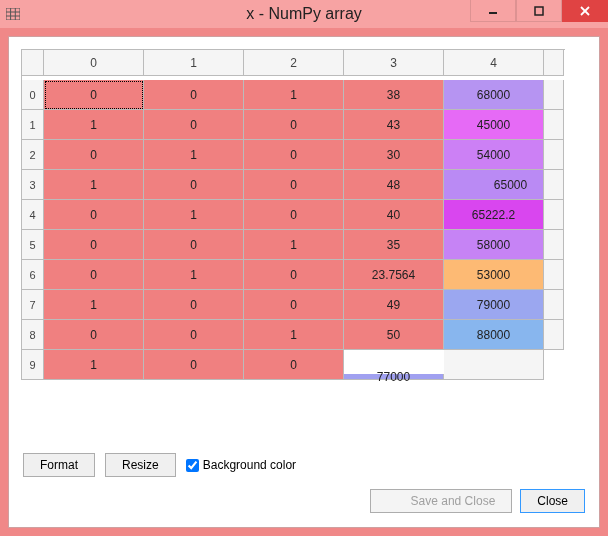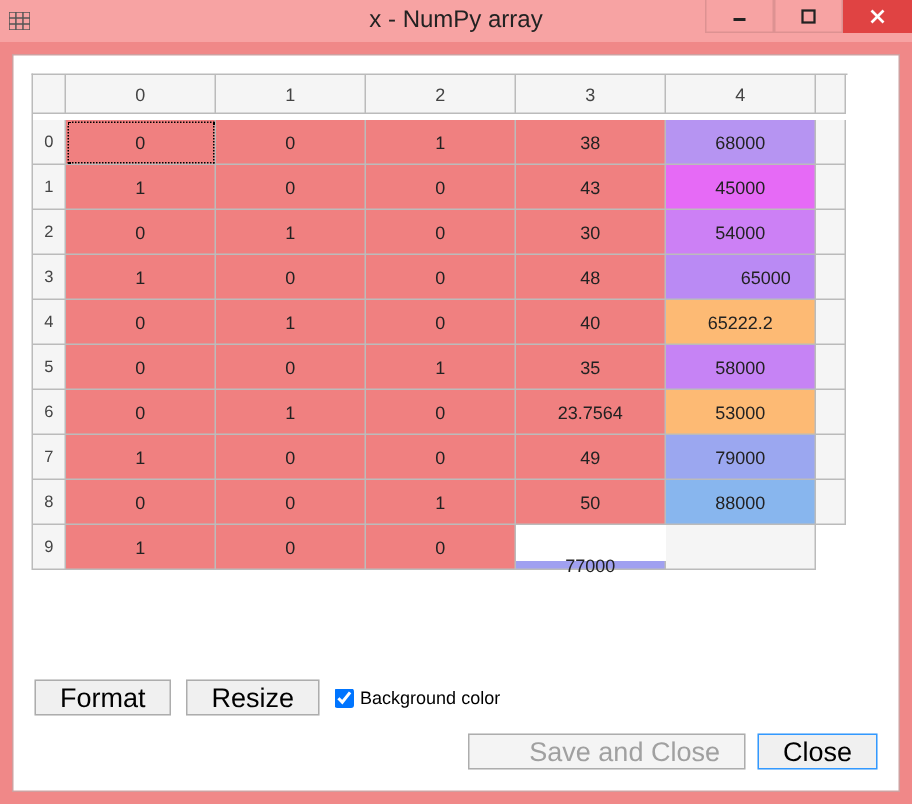--- a/index.html
+++ b/index.html
@@ -102,21 +102,21 @@
   .value-cell.focus {
     background: #f08080 !important;
     outline: 1px dotted #000;
     outline-offset: -2px;
   }
   .c-pink { background: #f08080; }
   .c-purple0 { background: #b694f2; }
   .c-purple1 { background: #e66af6; }
   .c-purple2 { background: #cc80f5; }
   .c-purple3 { background: #ba8af4; padding-left: 34px; }
-  .c-purple4 { background: #fdba74; }
+  .c-purple4 { background: #d946ef; }
   .c-purple5 { background: #c683f5; }
   .c-purple6 { background: #fdba74; }
   .c-purple7 { background: #9ba7f0; }
   .c-purple8 { background: #88b6ee; }
   .c-purple9 { background: #a0a0f0; margin-top: 24px; }
 
   .table-spacer {
     flex: 1;
     min-height: 40px;
   }
@@ -126,21 +126,21 @@
     display: flex;
     align-items: center;
     gap: 10px;
     padding: 6px 0 10px 2px;
   }
   .push-btn {
     height: 24px;
     padding: 0 16px;
     background: #f0f0f0;
     border: 1px solid #adadad;
-    font-size: 18px;
+    font-size: 12px;
     cursor: pointer;
   }
   .check-wrap {
     display: flex;
     align-items: center;
     gap: 4px;
   }
   .check-wrap input { margin: 0; }
   .bottom-row2 {
     display: flex;

